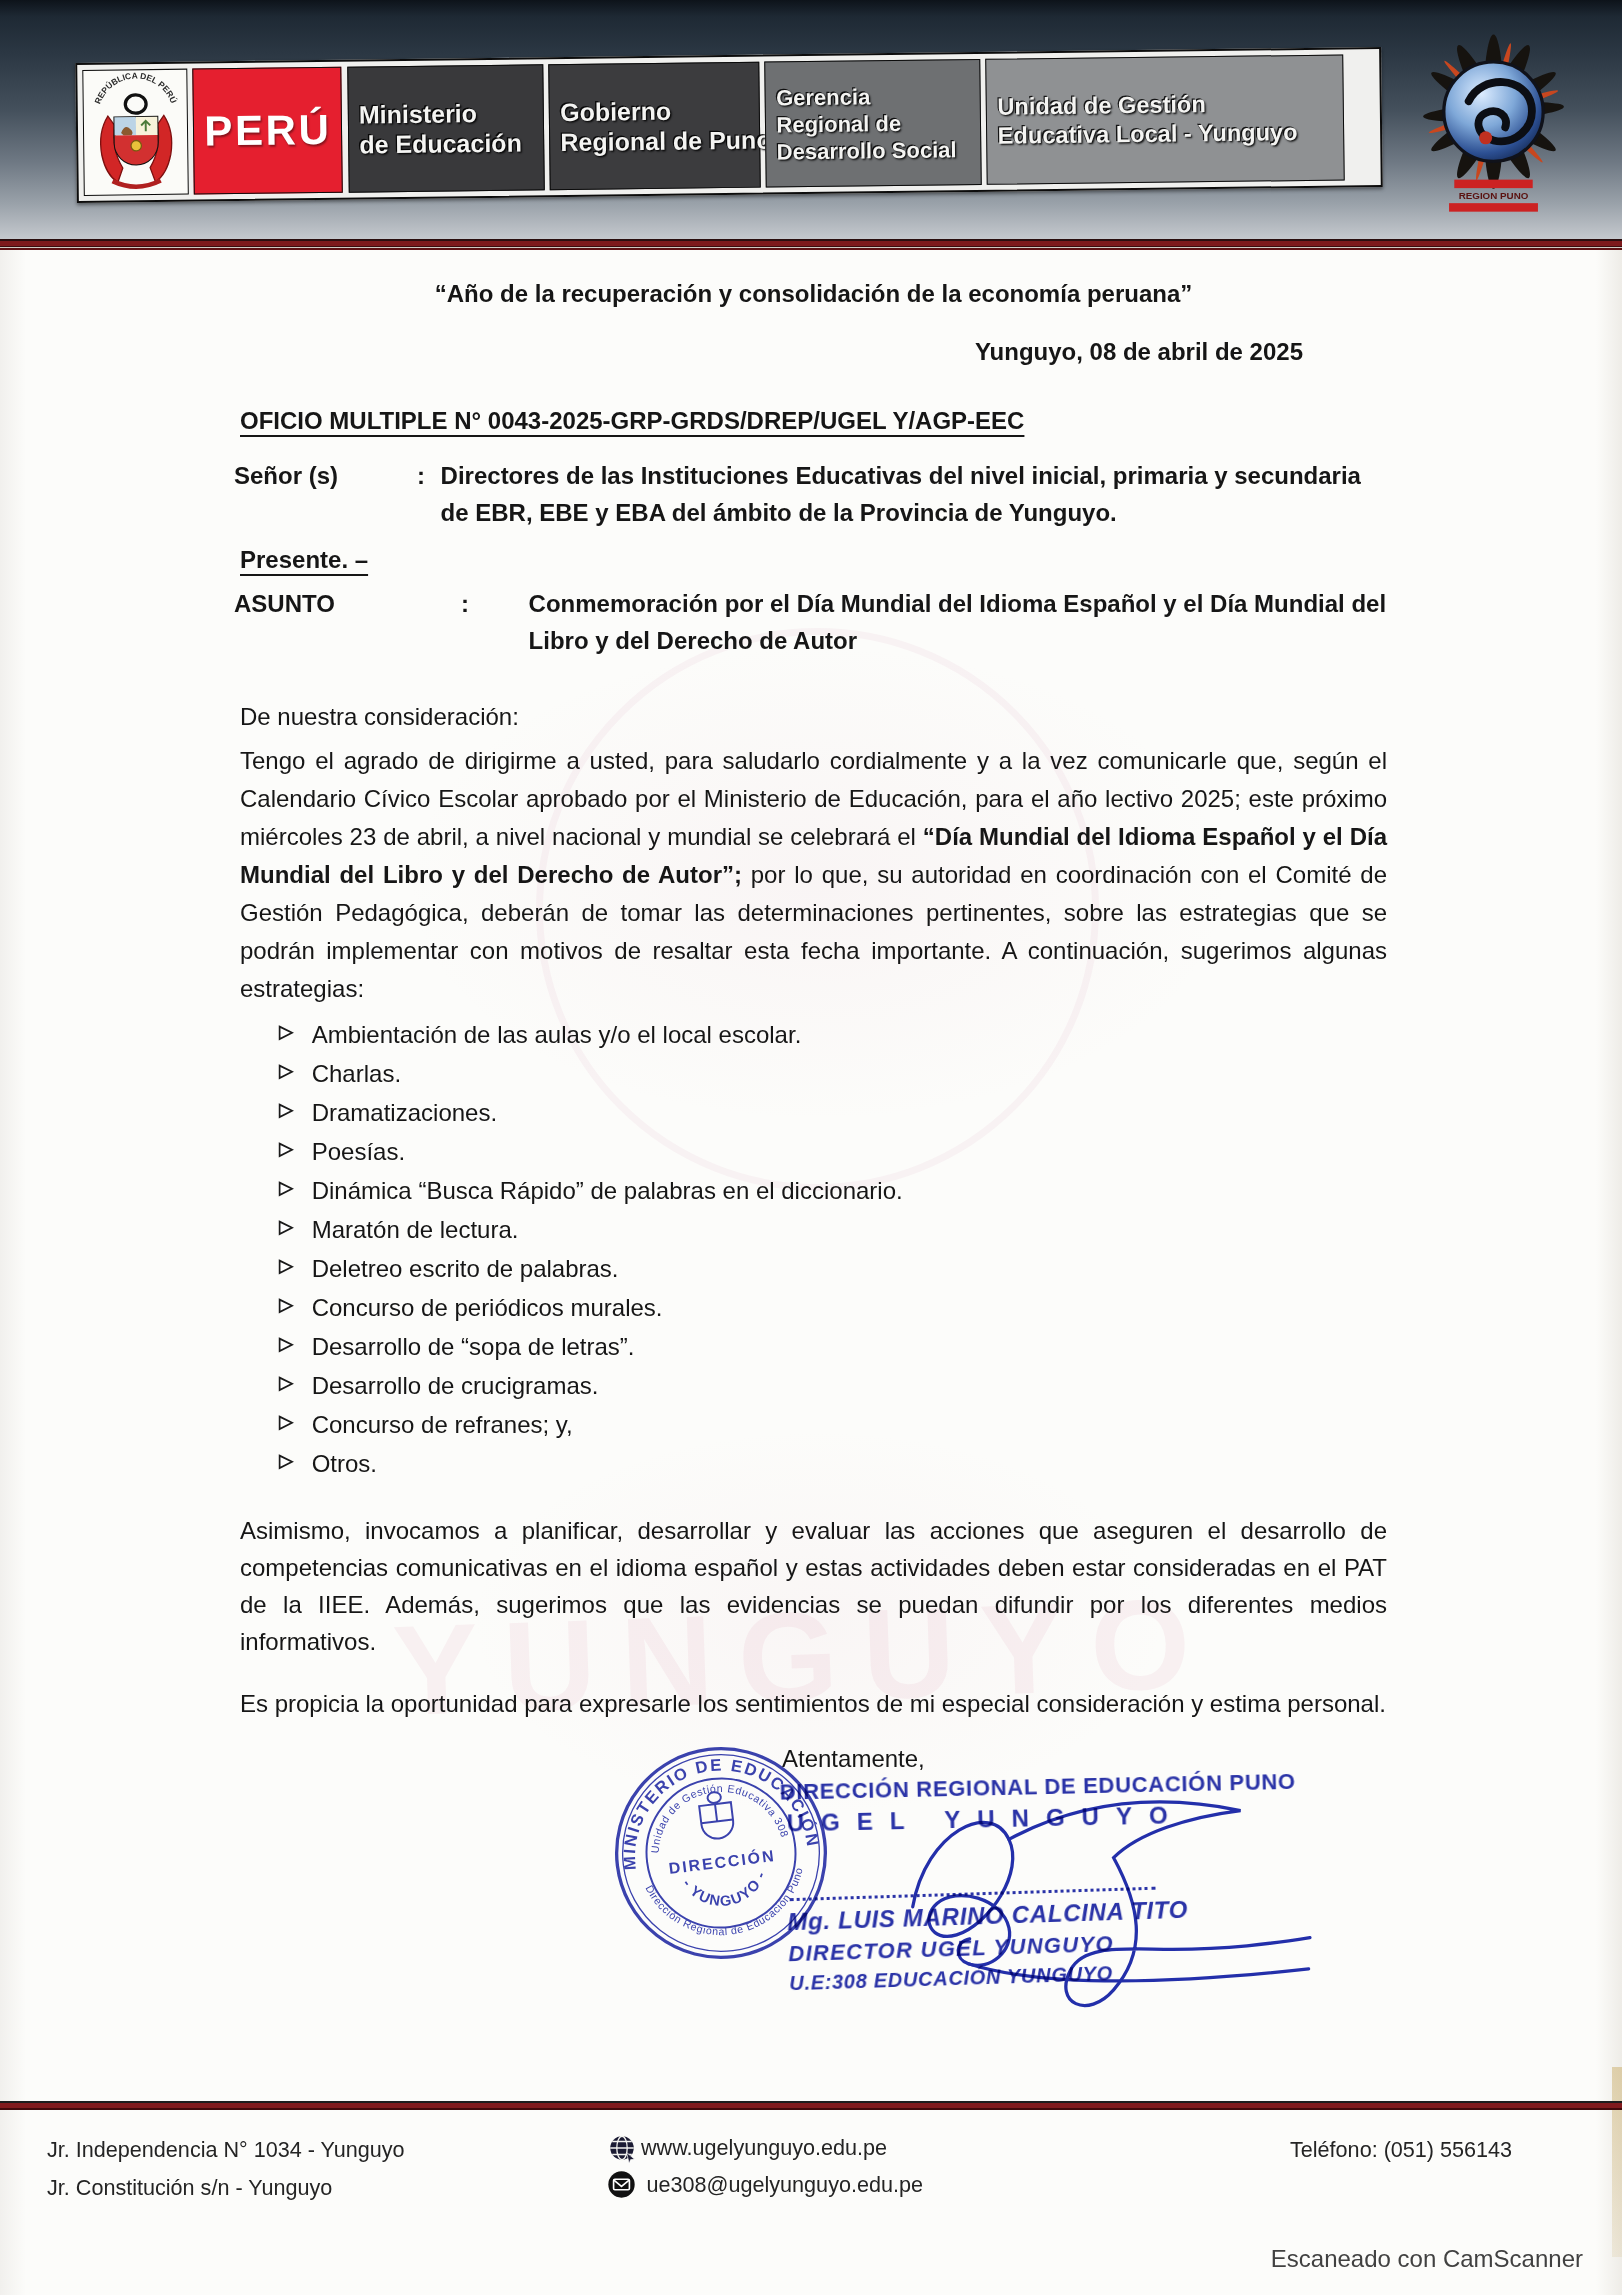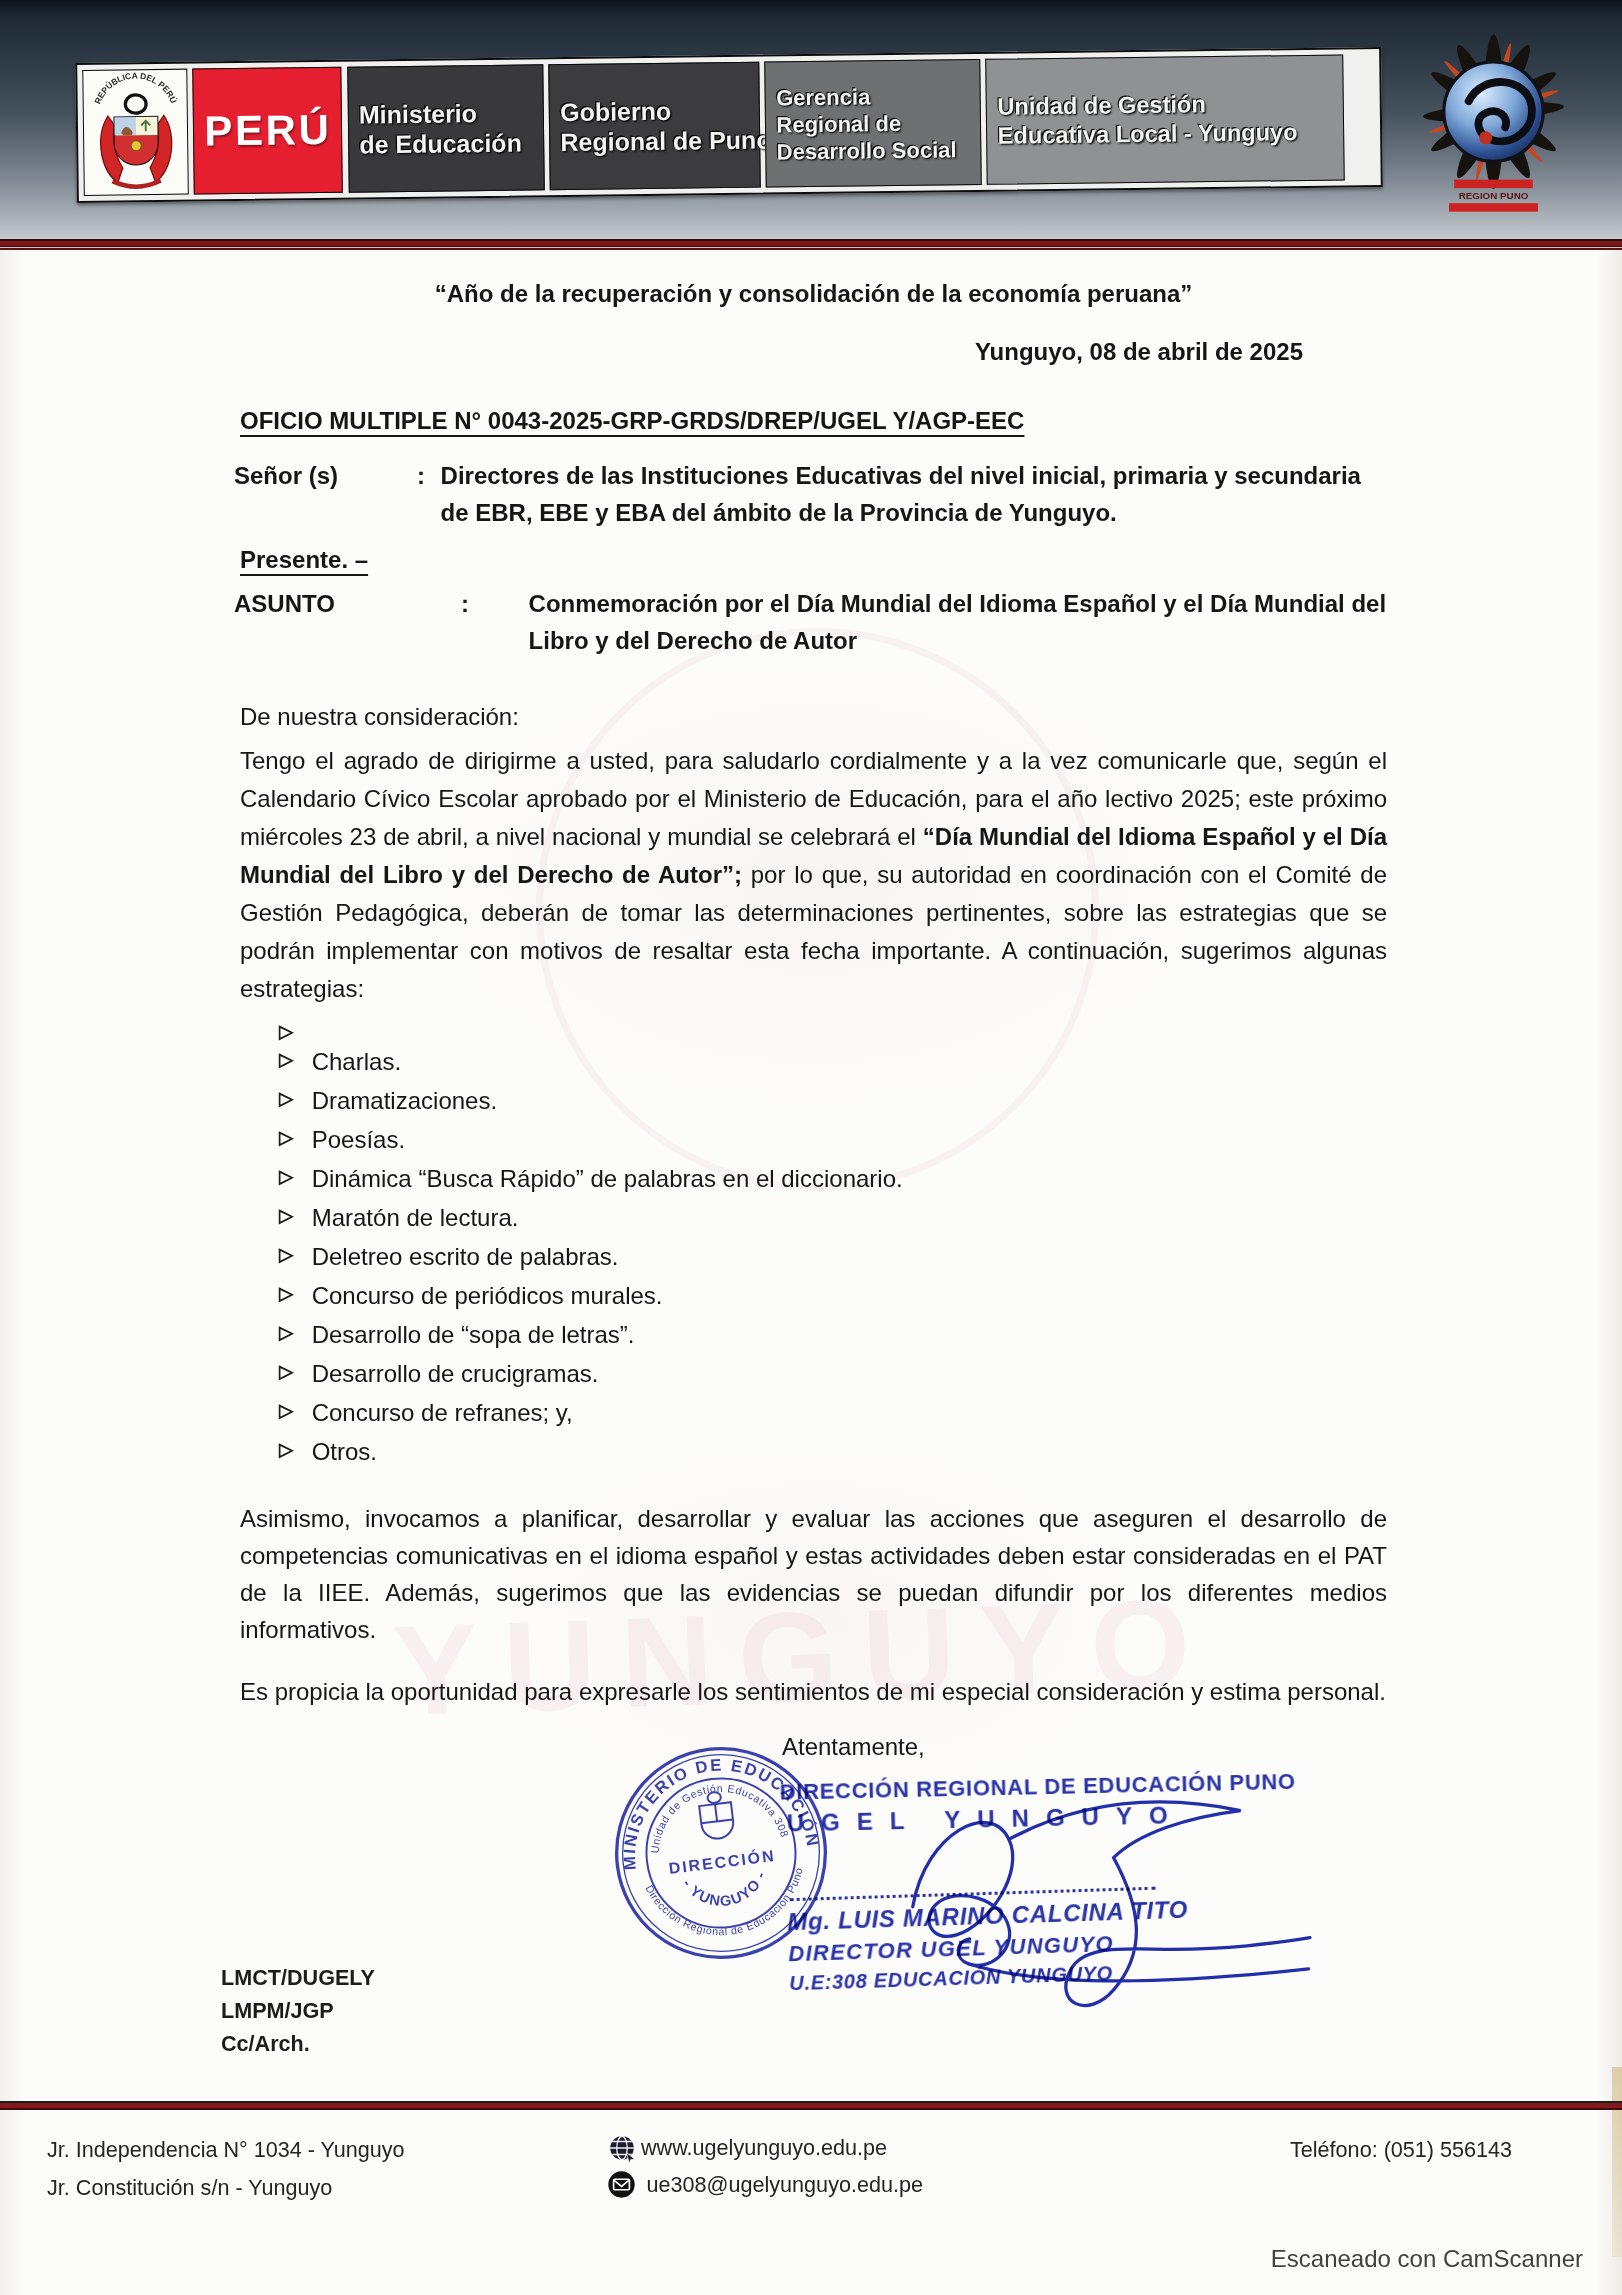--- a/index.html
+++ b/index.html
@@ -219,20 +219,21 @@
 
     <p class="salutation">De nuestra consideración:</p>
 
     <p class="para p1"><span>Tengo el agrado de dirigirme a usted, para saludarlo cordialmente y a la vez comunicarle que, según el Calendario Cívico Escolar aprobado por el Ministerio de Educación, para el año lectivo 2025; este próximo miércoles 23 de abril, a nivel nacional y mundial se celebrará el </span><span class="bold">“Día Mundial del Idioma Español y el Día Mundial del Libro y del Derecho de Autor”;</span><span> por lo que, su autoridad en coordinación con el Comité de Gestión Pedagógica, deberán de tomar las determinaciones pertinentes, sobre las estrategias que se podrán implementar con motivos de resaltar esta fecha importante. A continuación, sugerimos algunas estrategias:</span></p>
 
     <ul class="strategies">
       <li>
           <svg class="bullet-icon" width="17.7" height="17.7" viewBox="0 0 27 27">
             <path d="M4 4 L23 13.5 L4 23 Z" fill="#fff" stroke="#1a1a1a" stroke-width="2.6"></path>
           </svg>
+          <span>Ambientación de las aulas y/o el local escolar.</span>
         </li>
       <li>
           <svg class="bullet-icon" width="17.7" height="17.7" viewBox="0 0 27 27">
             <path d="M4 4 L23 13.5 L4 23 Z" fill="#fff" stroke="#1a1a1a" stroke-width="2.6"></path>
           </svg>
           <span>Charlas.</span>
         </li>
       <li>
           <svg class="bullet-icon" width="17.7" height="17.7" viewBox="0 0 27 27">
             <path d="M4 4 L23 13.5 L4 23 Z" fill="#fff" stroke="#1a1a1a" stroke-width="2.6"></path>
@@ -339,25 +340,20 @@
     </g>
   </svg>
 
   <div class="signer ink">
     <div class="dotted-line"></div>
     <div class="signer-name">Mg. LUIS MARINO CALCINA TITO</div>
     <div class="signer-title">DIRECTOR UGEL YUNGUYO</div>
     <div class="signer-entity">U.E:308 EDUCACIÓN YUNGUYO</div>
   </div>
 
-  <div class="initials">
-    <div>LMCT/DUGELY</div>
-    <div>LMPM/JGP</div>
-    <div>Cc/Arch.</div>
-  </div>
 
   <div class="rule-bottom"></div>
 
   <div class="footer">
     <span class="f-abs addr1">Jr. Independencia N° 1034 - Yunguyo</span>
     <span class="f-abs addr2">Jr. Constitución s/n - Yunguyo</span>
 
     <span class="f-abs web-row">
       <svg width="30" height="30" viewBox="0 0 46 46">
         <circle cx="23" cy="23" r="18" fill="#1b1b33"></circle>

